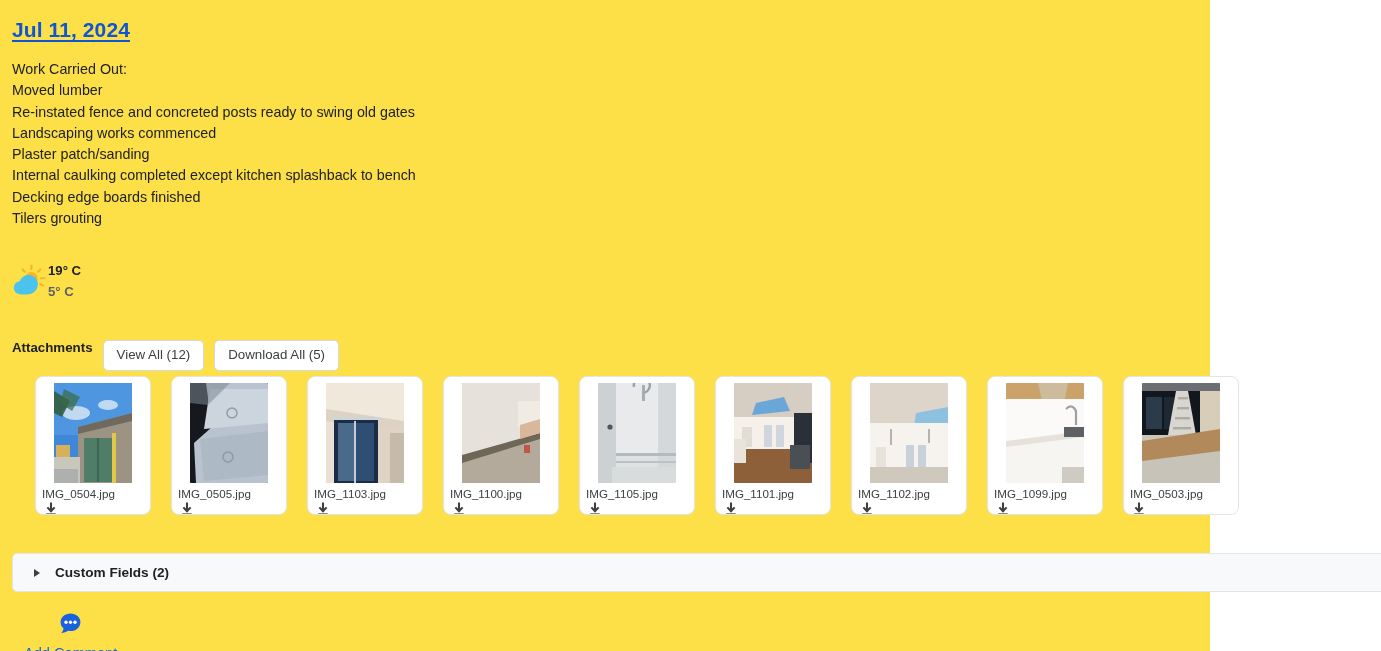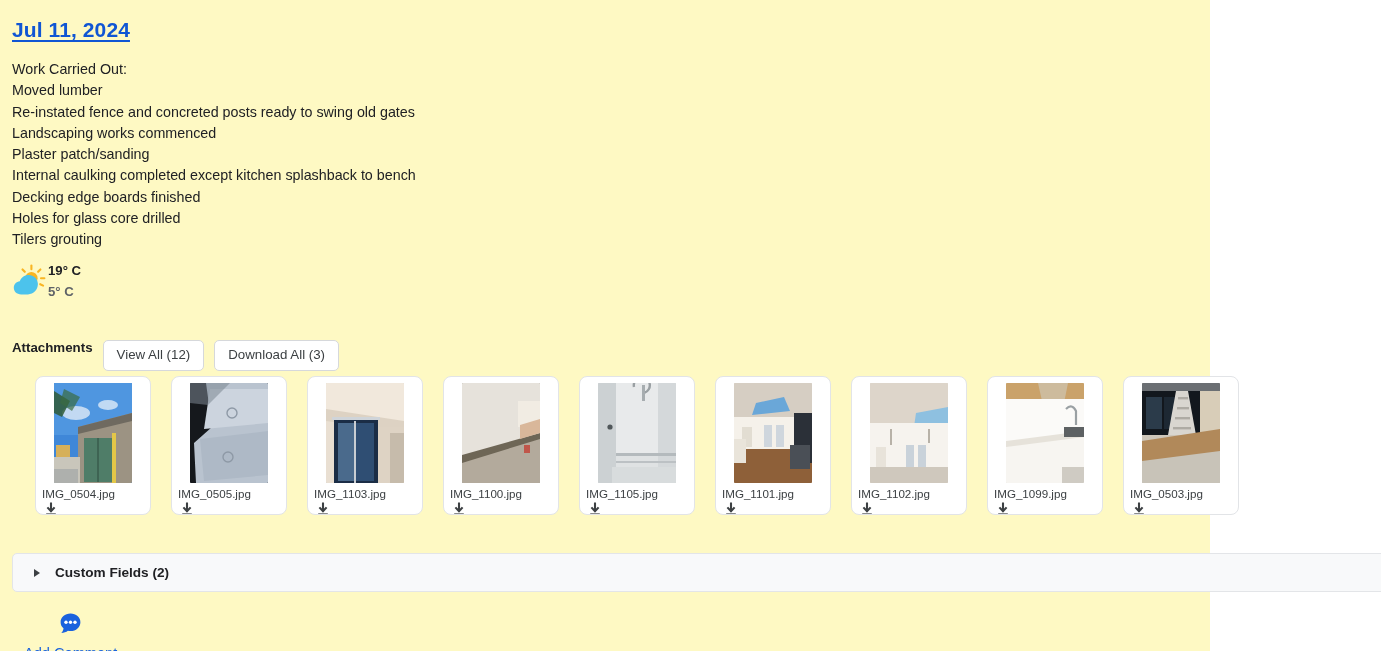--- a/index.html
+++ b/index.html
@@ -3,21 +3,21 @@
 <meta charset="utf-8">
 <style>
   * { box-sizing: border-box; }
   html, body {
     margin: 0; padding: 0;
     width: 1381px; height: 651px;
     background: #ffffff;
     font-family: "Liberation Sans", sans-serif;
     overflow: hidden;
   }
-  .page { position: relative; width: 1210px; height: 651px; background:#fef9c3; }
+  .page { position: relative; width: 1210px; height: 651px; background:#fde047; }
 
   
   .entry-title {
     position: absolute; left: 12px; top: 18px;
     font-size: 21px; font-weight: 700;
     color: #1056d4;
     text-decoration: underline;
     text-underline-offset: 3px;
     text-decoration-thickness: 2px;
     letter-spacing: .1px;
@@ -134,21 +134,20 @@
   <a class="entry-title" href="#">Jul 11, 2024</a>
 
   <div class="notes">
     <div class="line">Work Carried Out:</div>
     <div class="line">Moved lumber</div>
     <div class="line">Re-instated fence and concreted posts ready to swing old gates</div>
     <div class="line">Landscaping works commenced</div>
     <div class="line">Plaster patch/sanding</div>
     <div class="line">Internal caulking completed except kitchen splashback to bench</div>
     <div class="line">Decking edge boards finished</div>
-    <div class="line">Holes for glass core drilled</div>
     <div class="line">Tilers grouting</div>
   </div>
 
   <div class="weather">
     <span class="wicon">
       <svg viewBox="0 0 36 34" xmlns="http://www.w3.org/2000/svg">
         <g stroke="#f9b522" stroke-width="2.1" stroke-linecap="round">
           <line x1="19.4" y1="1.6" x2="19.4" y2="5.2"></line>
           <line x1="28.4" y1="5.4" x2="26.1" y2="7.8"></line>
           <line x1="10.5" y1="5.4" x2="12.8" y2="7.8"></line>
@@ -163,21 +162,21 @@
     </span>
     <div class="wtemps">
       <div class="thigh">19° C</div>
       <div class="tlow">5° C</div>
     </div>
   </div>
 
   <div class="att-head">
     <span class="att-label">Attachments</span>
     <button class="btn">View All (12)</button>
-    <button class="btn">Download All (3)</button>
+    <button class="btn">Download All (5)</button>
   </div>
 
   <div class="thumbs">
 
     <div class="card">
       <div class="thumb-img">
         <svg viewBox="0 0 78 100" preserveAspectRatio="none">
           <rect width="78" height="100" fill="#3f87d8"></rect>
           <rect y="0" width="78" height="52" fill="#4f96e0"></rect>
           <ellipse cx="22" cy="30" rx="14" ry="7" fill="#dfeaf6" opacity=".8"></ellipse>

